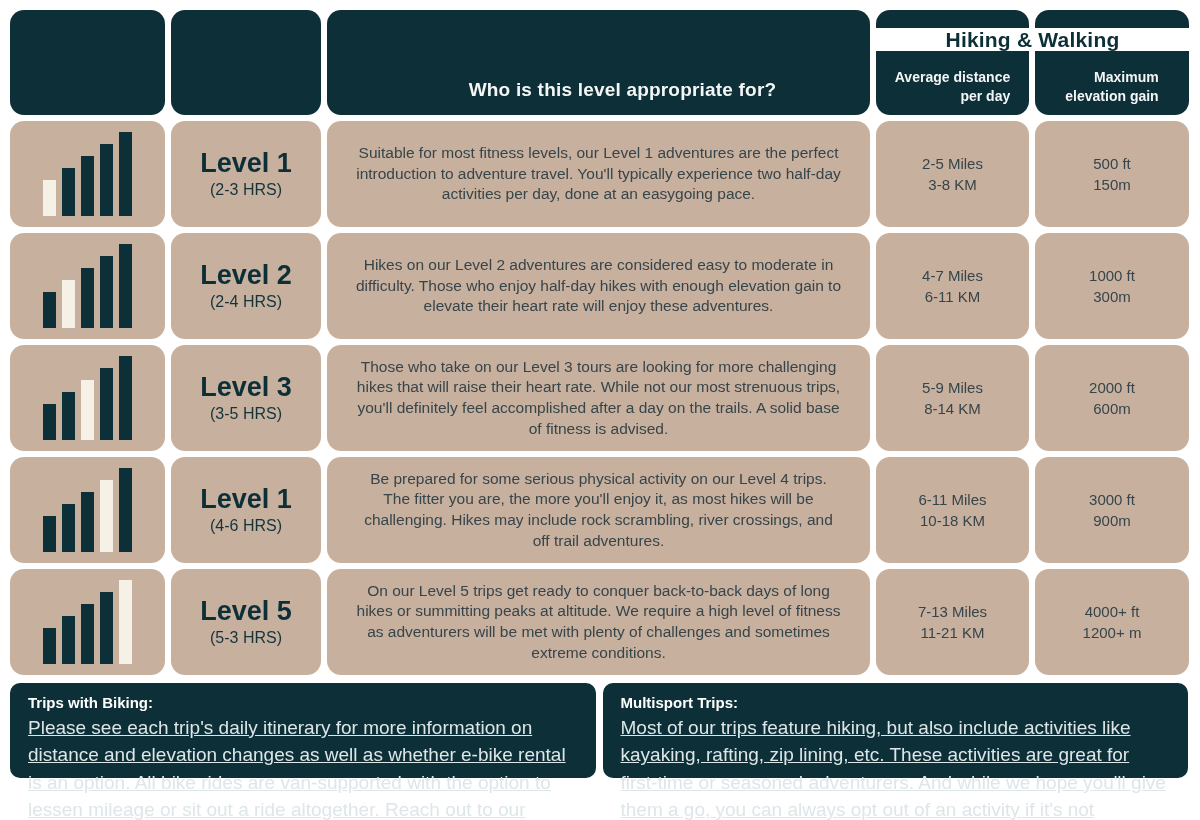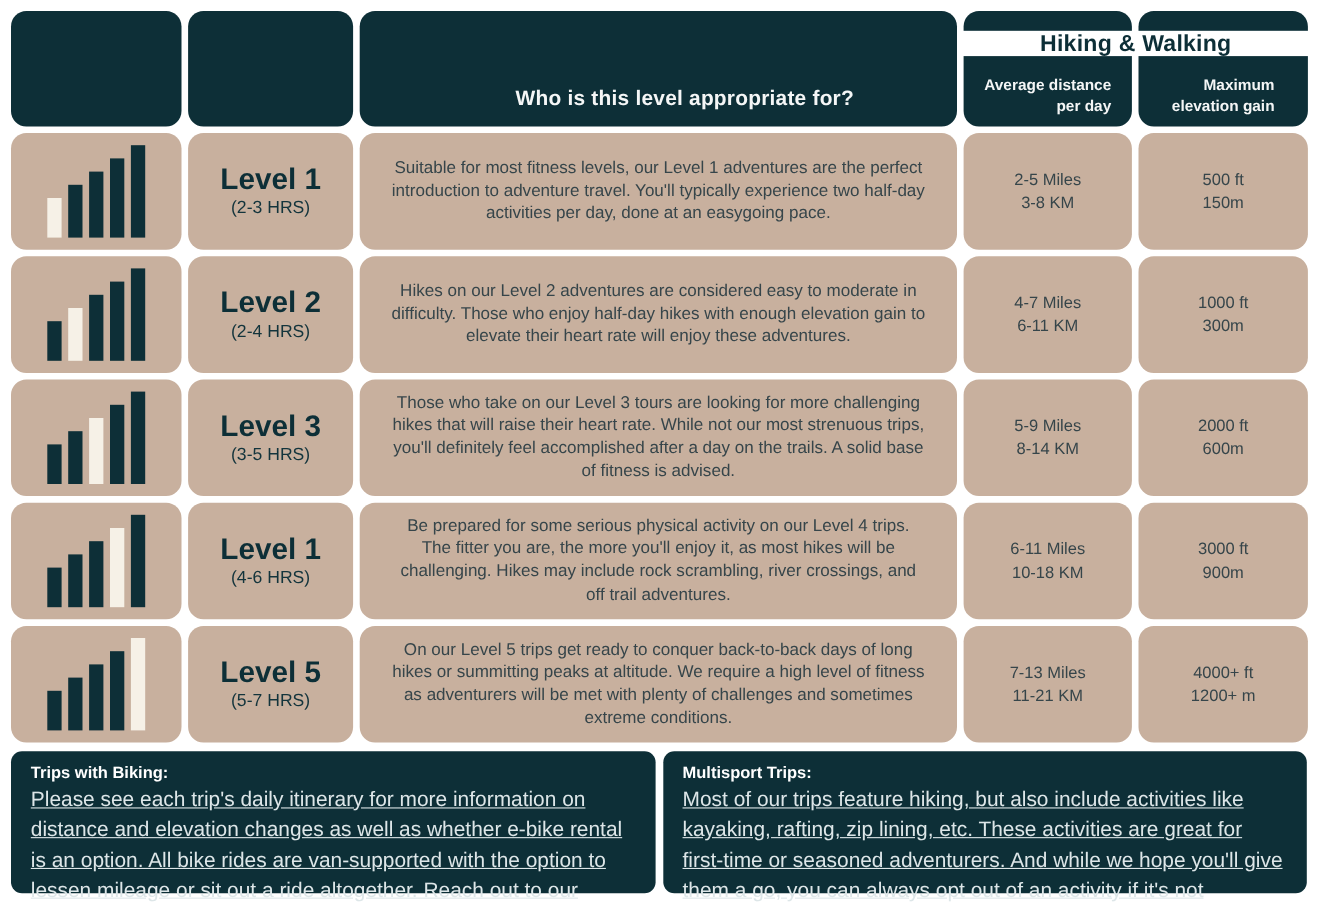--- a/index.html
+++ b/index.html
@@ -50,21 +50,21 @@
 
   
   .desc-cell{padding:22px 28px;text-align:center;}
   .desc-text{color:var(--text);font-size:15.5px;line-height:1.33;}
 
   
   .stat{color:var(--text);font-size:15px;line-height:1.4;text-align:center;}
 
   
   .footer{display:flex;gap:7px;margin-top:8px;}
-  .foot-box{flex:1 1 0;background:var(--dark);border-radius:10px;padding:11px 18px 12px 18px;height:129px;}
+  .foot-box{flex:1 1 0;background:var(--dark);border-radius:10px;padding:11px 18px 12px 18px;height:95px;}
   .foot-title{color:#ffffff;font-weight:bold;font-size:15px;margin-bottom:3px;}
   .foot-text{color:var(--foot-text);font-size:19px;line-height:1.44;text-decoration:underline;}
 </style>
 </head>
 <body>
 
 <div class="page">
   <div class="grid">
 
     <div class="cell dark"></div>
@@ -210,21 +210,21 @@
       <div class="bars">
           <span class="bar"></span>
           <span class="bar"></span>
           <span class="bar"></span>
           <span class="bar"></span>
           <span class="bar cream"></span>
         </div>
     </div>
     <div class="cell tan">
       <div class="lvl-name">Level 5</div>
-      <div class="lvl-hours">(5-7 HRS)</div>
+      <div class="lvl-hours">(5-3 HRS)</div>
     </div>
     <div class="cell tan desc-cell">
       <div class="desc-text">On our Level 5 trips get ready to conquer back-to-back days of long hikes or summitting peaks at altitude. We require a high level of fitness as adventurers will be met with plenty of challenges and sometimes extreme conditions.</div>
     </div>
     <div class="cell tan">
       <div class="stat">
         <div>7-13 Miles</div>
         <div>11-21 KM</div>
       </div>
     </div>

